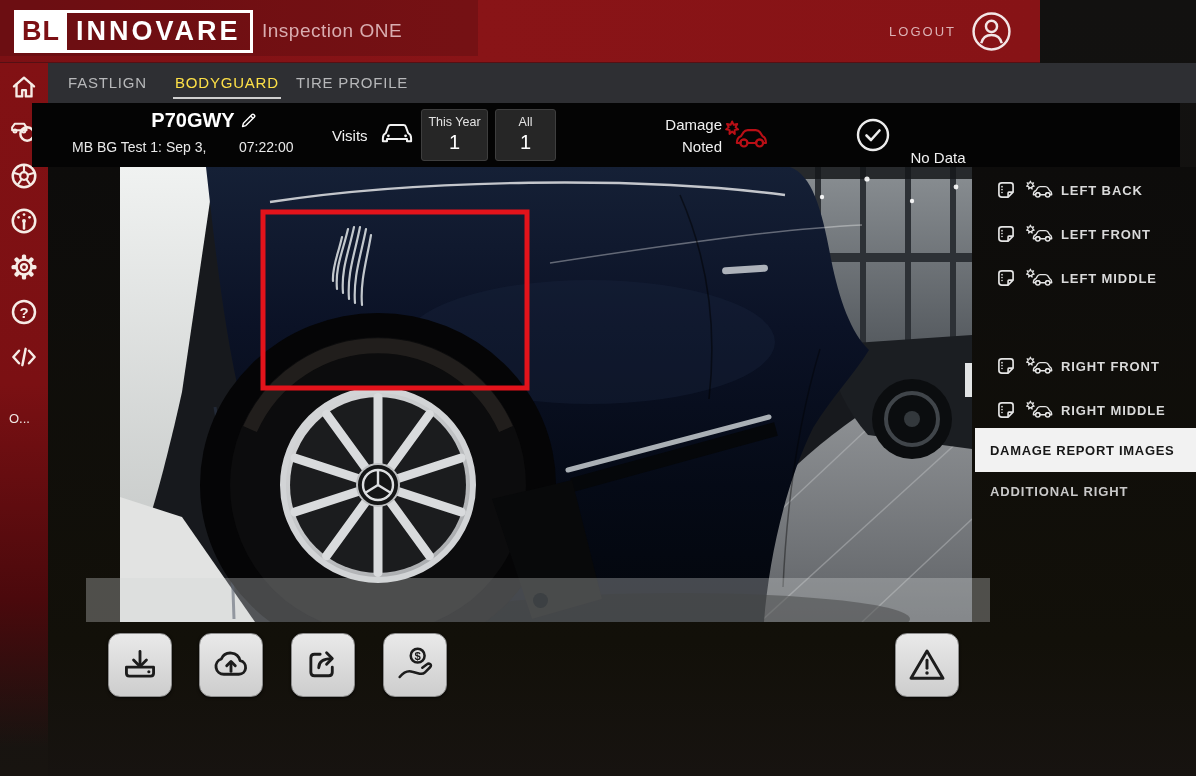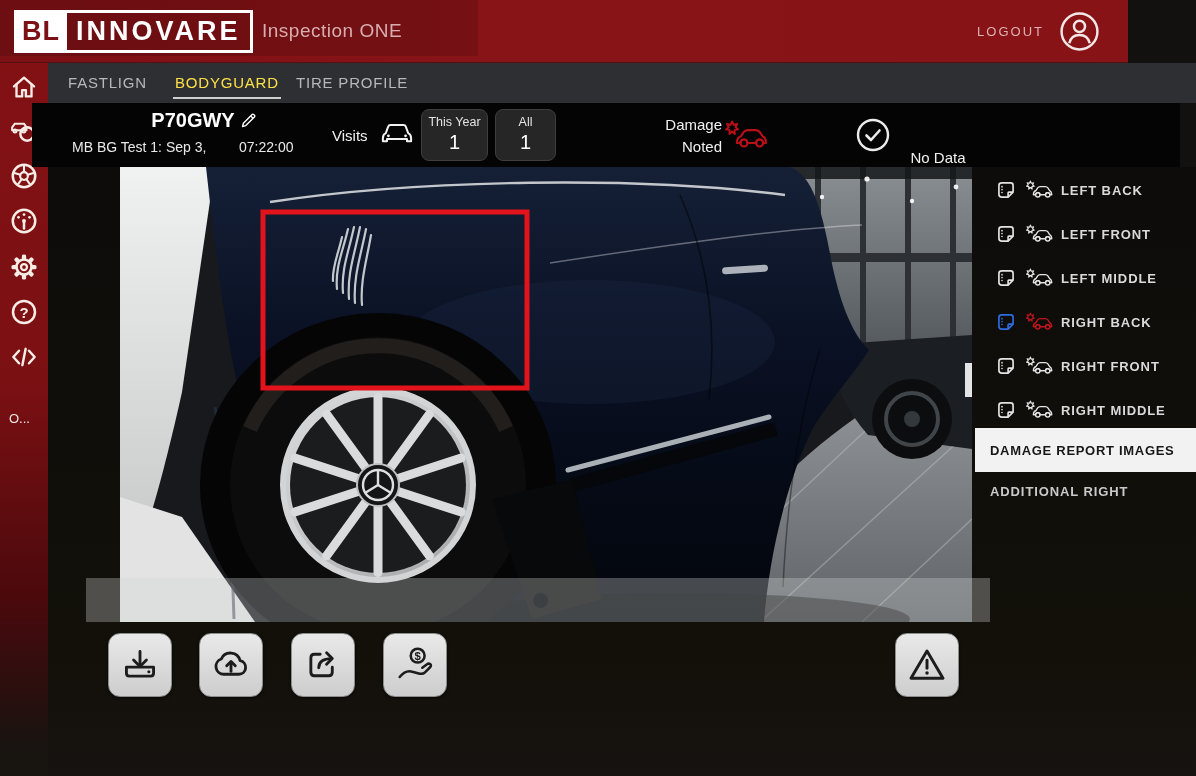--- a/index.html
+++ b/index.html
@@ -2,21 +2,21 @@
 <html><head>
 <meta charset="utf-8">
 <style>
   * { margin:0; padding:0; box-sizing:border-box; }
   html,body { background:#000; }
   body { font-family:"Liberation Sans", sans-serif; }
   .app { position:relative; width:1196px; height:776px; overflow:hidden;
          background:linear-gradient(180deg,#121110 0%,#141210 70%,#181410 100%); }
 
   
-  .topbar { position:absolute; left:0; top:0; width:1128px; height:63px;
+  .topbar { position:absolute; left:0; top:0; width:1040px; height:63px;
             background:linear-gradient(90deg,#7c1014 0%,#891417 45%,#871316 100%);
             border-bottom:1px solid #551014; }
   .topbar::before { content:""; position:absolute; left:0; top:0; width:478px; height:56px;
             background:rgba(60,8,10,.25); }
   .logo-box { position:absolute; left:14px; top:10px; height:43px; display:flex; align-items:stretch;
             border:3px solid #fff; }
   .logo-bl { background:#fff; color:#7c1014; font-weight:800; font-size:27px; letter-spacing:1px;
             display:flex; align-items:center; padding:0 7px 0 5px; }
   .logo-main { color:#fff; font-weight:800; font-size:27px; letter-spacing:3px;
             display:flex; align-items:center; padding:0 9px; }
@@ -37,21 +37,21 @@
   .tab.active::after { content:""; position:absolute; left:-2px; right:-2px; bottom:-8px; height:2px; background:#cfcfcf; }
 
   
   .infobar { position:absolute; left:32px; top:103px; width:1148px; height:64px; background:#040404; color:#ededed; }
   .plate-row { position:absolute; left:85px; top:6px; width:175px; text-align:center; font-size:20px; font-weight:700; color:#fff; }
   .pencil-icon { display:inline-block; width:19px; height:19px; vertical-align:-3px; margin-left:4px; color:#fff; cursor:pointer; }
   .insp-name { position:absolute; left:40px; top:36px; font-size:14px; color:#e9e9e9; }
   .insp-time { position:absolute; left:207px; top:36px; font-size:14px; color:#e9e9e9; }
   .visits-label { position:absolute; left:300px; top:24px; font-size:15px; color:#f2f2f2; }
   .visits-car-icon { position:absolute; left:345px; top:16px; width:40px; height:30px; color:#f2f2f2; }
-  .counter { position:absolute; top:6px; height:52px; background:#262626; border:1px solid #3e3e3e; border-radius:8px;
+  .counter { position:absolute; top:6px; height:52px; background:#262626; border:1px solid #3e3e3e; border-radius:3px;
              text-align:center; cursor:pointer; }
   .counter .c-label { font-size:12.5px; color:#e3e3e3; margin-top:5px; }
   .counter .c-value { font-size:20px; color:#fff; margin-top:2px; }
   .damage-status { position:absolute; left:608px; top:11px; width:82px; text-align:right; font-size:15px; line-height:22px; color:#f0f0f0; }
   .damage-car-icon { position:absolute; left:690px; top:15px; width:46px; height:34px; color:#b90f16; }
   .check-icon { position:absolute; left:823px; top:14px; width:36px; height:36px; color:#ececec; }
   .nodata-status { position:absolute; left:866px; top:11px; width:80px; text-align:center; font-size:15px; line-height:22px; color:#f0f0f0;margin-top:33px; }
 
   
   .content { position:absolute; left:48px; top:167px; width:1148px; height:609px;
@@ -463,40 +463,20 @@
             <svg viewBox="0 0 34 24" fill="none" stroke="currentColor" stroke-width="1.6" stroke-linejoin="round">
               <path d="M7.5,2.5 L8.6,5 L11.3,4.4 L10,6.8 L12,8.4 L9.3,9 L9.5,11.8 L7.5,10 L5.5,11.8 L5.7,9 L3,8.4 L5,6.8 L3.7,4.4 L6.4,5 Z" stroke-width="1.4"></path>
               <path d="M11,18.5 Q11,14.5 14,13.5 L16,10.5 Q17,9 19,9 H25 Q27,9 28,10.5 L30,13.5 Q32.5,14.5 32.5,18.5 H30.4 A2.6,2.6 0 0 0 25.2,18.5 H18.8 A2.6,2.6 0 0 0 13.6,18.5 Z"></path>
               <circle cx="16.2" cy="18.5" r="2.6"></circle>
               <circle cx="27.8" cy="18.5" r="2.6"></circle>
             </svg>
           </span>
         <span class="panel-label">LEFT MIDDLE</span>
       </div>
 
-      <div class="panel-item selected" style="top:139px">
-        <span class="note-icon">
-            <svg viewBox="0 0 24 24" fill="none" stroke="currentColor" stroke-width="2" stroke-linejoin="round">
-              <path d="M7,3.5 H17.5 Q20.5,3.5 20.5,6.5 V14.5 L14.5,20.5 H7 Q3.5,20.5 3.5,17 V6.5 Q3.5,3.5 7,3.5 Z"></path>
-              <path d="M20.5,14.5 H15.5 Q14.5,14.5 14.5,15.5 V20.5"></path>
-              <circle cx="7.2" cy="8" r="1" fill="currentColor" stroke="none"></circle>
-              <circle cx="7.2" cy="11.5" r="1" fill="currentColor" stroke="none"></circle>
-              <circle cx="7.2" cy="15" r="1" fill="currentColor" stroke="none"></circle>
-            </svg>
-          </span>
-        <span class="mini-car-icon">
-            <svg viewBox="0 0 34 24" fill="none" stroke="currentColor" stroke-width="1.6" stroke-linejoin="round">
-              <path d="M7.5,2.5 L8.6,5 L11.3,4.4 L10,6.8 L12,8.4 L9.3,9 L9.5,11.8 L7.5,10 L5.5,11.8 L5.7,9 L3,8.4 L5,6.8 L3.7,4.4 L6.4,5 Z" stroke-width="1.4"></path>
-              <path d="M11,18.5 Q11,14.5 14,13.5 L16,10.5 Q17,9 19,9 H25 Q27,9 28,10.5 L30,13.5 Q32.5,14.5 32.5,18.5 H30.4 A2.6,2.6 0 0 0 25.2,18.5 H18.8 A2.6,2.6 0 0 0 13.6,18.5 Z"></path>
-              <circle cx="16.2" cy="18.5" r="2.6"></circle>
-              <circle cx="27.8" cy="18.5" r="2.6"></circle>
-            </svg>
-          </span>
-        <span class="panel-label">RIGHT BACK</span>
-      </div>
 
       <div class="panel-item" style="top:183px">
         <span class="note-icon">
             <svg viewBox="0 0 24 24" fill="none" stroke="currentColor" stroke-width="2" stroke-linejoin="round">
               <path d="M7,3.5 H17.5 Q20.5,3.5 20.5,6.5 V14.5 L14.5,20.5 H7 Q3.5,20.5 3.5,17 V6.5 Q3.5,3.5 7,3.5 Z"></path>
               <path d="M20.5,14.5 H15.5 Q14.5,14.5 14.5,15.5 V20.5"></path>
               <circle cx="7.2" cy="8" r="1" fill="currentColor" stroke="none"></circle>
               <circle cx="7.2" cy="11.5" r="1" fill="currentColor" stroke="none"></circle>
               <circle cx="7.2" cy="15" r="1" fill="currentColor" stroke="none"></circle>
             </svg>

